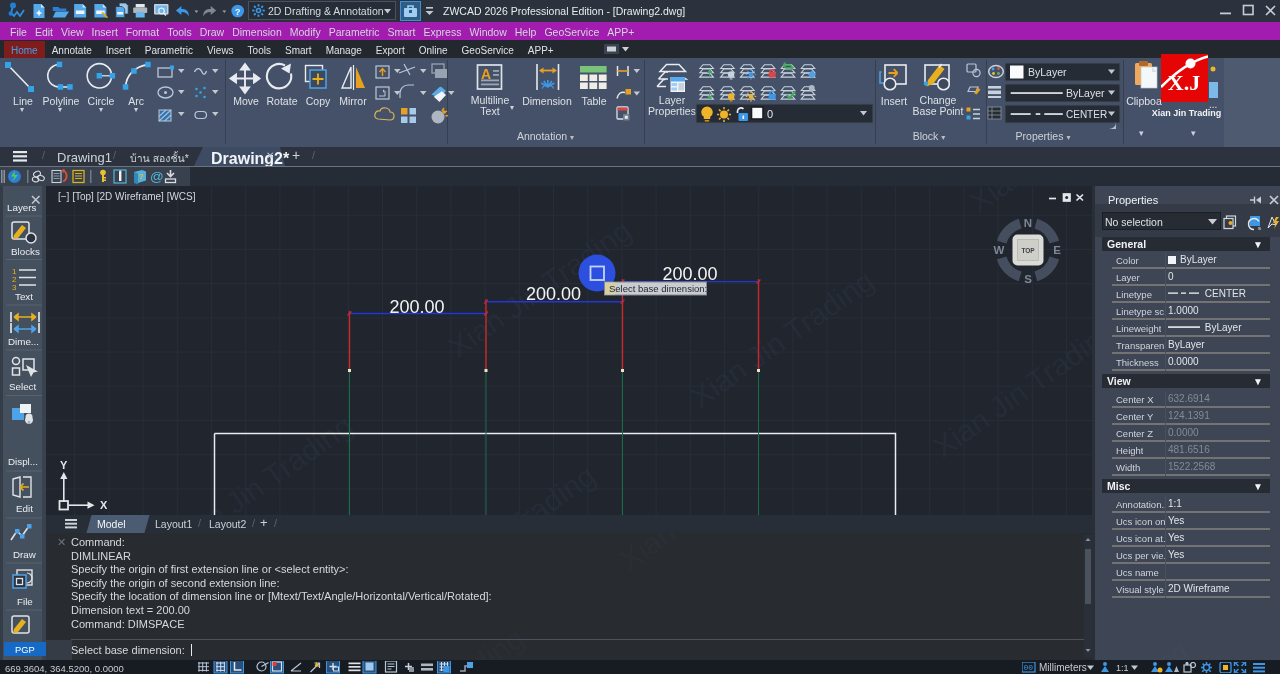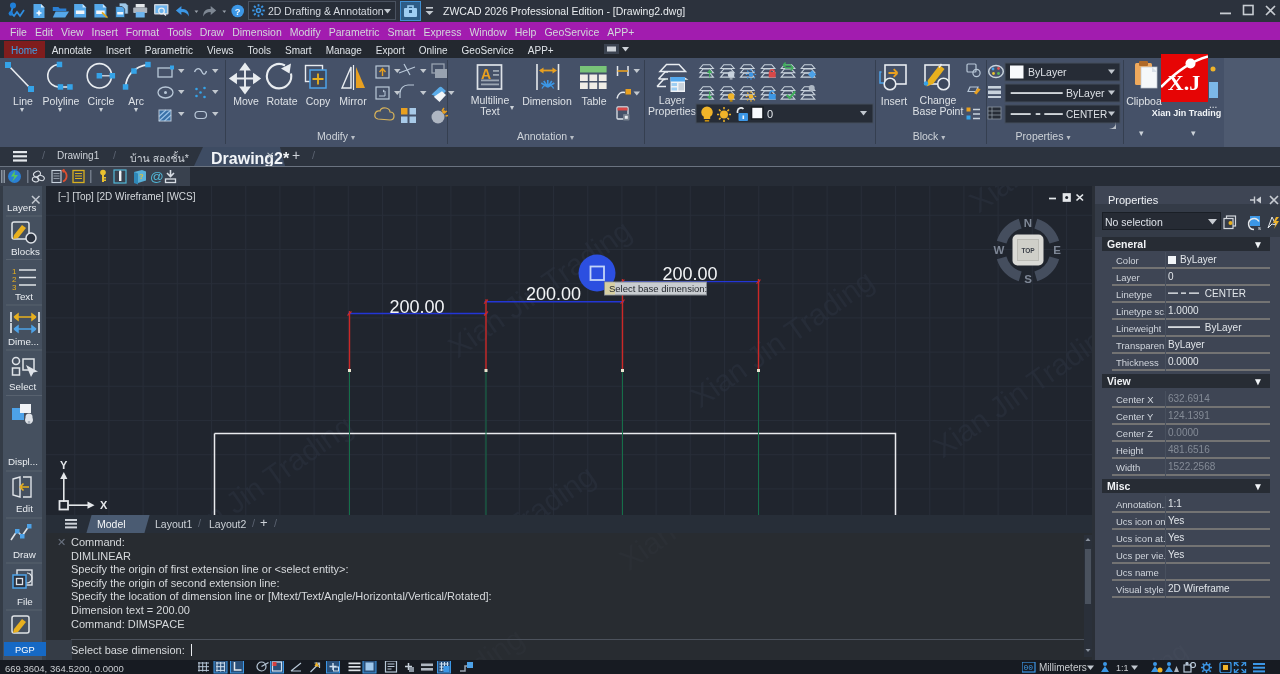--- a/index.html
+++ b/index.html
@@ -140,21 +140,20 @@
 <div class="abs" id="ribtabs">
       <div style="white-space:nowrap;padding-left:4px"><span class="ribtab active">Home</span><span class="ribtab">Annotate</span><span class="ribtab">Insert</span><span class="ribtab">Parametric</span><span class="ribtab">Views</span><span class="ribtab">Tools</span><span class="ribtab">Smart</span><span class="ribtab">Manage</span><span class="ribtab">Export</span><span class="ribtab">Online</span><span class="ribtab">GeoService</span><span class="ribtab">APP+</span></div>
 <svg class="abs" style="left:604px;top:4px" width="26" height="11">
         <rect x="0" y="0" width="15" height="10" fill="#3b4350"></rect>
         <rect x="3" y="2.5" width="9" height="5" fill="#cdd2d8"></rect>
         <path d="M18 3 h7 l-3.5 4.5 z" fill="#cdd2d8"></path>
       </svg>
 </div>
 <div class="abs" id="ribbon">
 <div class="abs" style="left:1224px;top:0;width:56px;height:89px;background:#4e5a70"></div>
-<div class="abs riblabel" style="left:225px;width:222px">Modify <span class="da">▾</span></div>
 <div class="abs riblabel" style="left:447px;width:197px">Annotation <span class="da">▾</span></div>
 <div class="abs riblabel" style="left:875px;width:108px">Block <span class="da">▾</span></div>
 <div class="abs riblabel" style="left:983px;width:120px">Properties <span class="da">▾</span></div>
 <div class="abs" style="left:1139px;top:70px;width:16px;height:12px;color:#ccd2d9;font-size:9px">▾</div>
 <div class="abs" style="left:1191px;top:70px;width:16px;height:12px;color:#ccd2d9;font-size:9px">▾</div>
 <div class="abs sep" style="left:225px"></div>
       <div class="abs sep" style="left:447px"></div>
       <div class="abs sep" style="left:644px"></div>
       <div class="abs sep" style="left:875px"></div>
       <div class="abs sep" style="left:986px"></div>
@@ -548,21 +547,21 @@
 <div class="abs" style="left:1150px;top:108px;width:73px;text-align:center;font-size:9px;font-weight:bold;color:#f2f5f8">Xian Jin Trading</div>
 <div class="abs" id="doctabs">
 <svg class="abs" style="left:13px;top:4px" width="14" height="11">
         <g fill="#e4e8ec">
           <rect y="0" width="14" height="2.2"></rect>
           <rect y="4.2" width="14" height="2.2"></rect>
           <rect y="8.4" width="14" height="2.2"></rect>
         </g>
       </svg>
 <div class="abs" style="left:42px;top:2px;color:#5a6270;font-size:11px">/</div>
-<div class="abs" style="left:57px;top:3px;font-size:10px;color:#ced3d9">Drawing1</div>
+<div class="abs" style="left:57px;top:3px;font-size:13px;color:#ced3d9">Drawing1</div>
 <div class="abs" style="left:113px;top:2px;color:#5a6270;font-size:11px">/</div>
 <div class="abs" style="left:130px;top:3px;font-size:10.5px;color:#ced3d9">บ้าน สองชั้น*</div>
 <div class="abs" style="left:194px;top:0;width:91px;height:19px;background:#3e4c63;clip-path:polygon(9px 0,86px 0,100% 100%,0 100%)"></div>
 <div class="abs" style="left:211px;top:3px;font-size:16px;font-weight:bold;color:#f2f5f8">Drawing2*</div>
 <div class="abs" style="left:266px;top:3px;font-size:10px;color:#c2c8cf">✕</div>
 <div class="abs" style="left:292px;top:0px;font-size:14px;color:#ced3d9">+</div>
 <div class="abs" style="left:312px;top:2px;color:#5a6270;font-size:11px">/</div>
 </div>
 <div class="abs" id="toolrow">
 <div class="abs" style="left:0;top:0;width:1280px;height:1px;background:#6a7380"></div>

